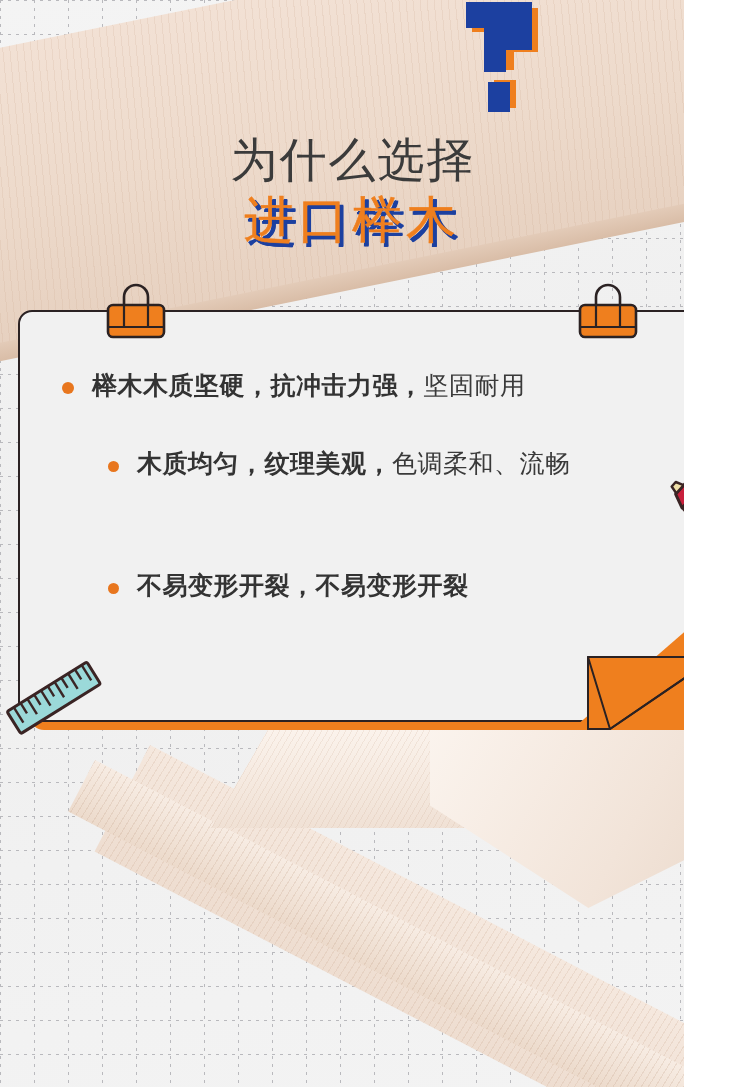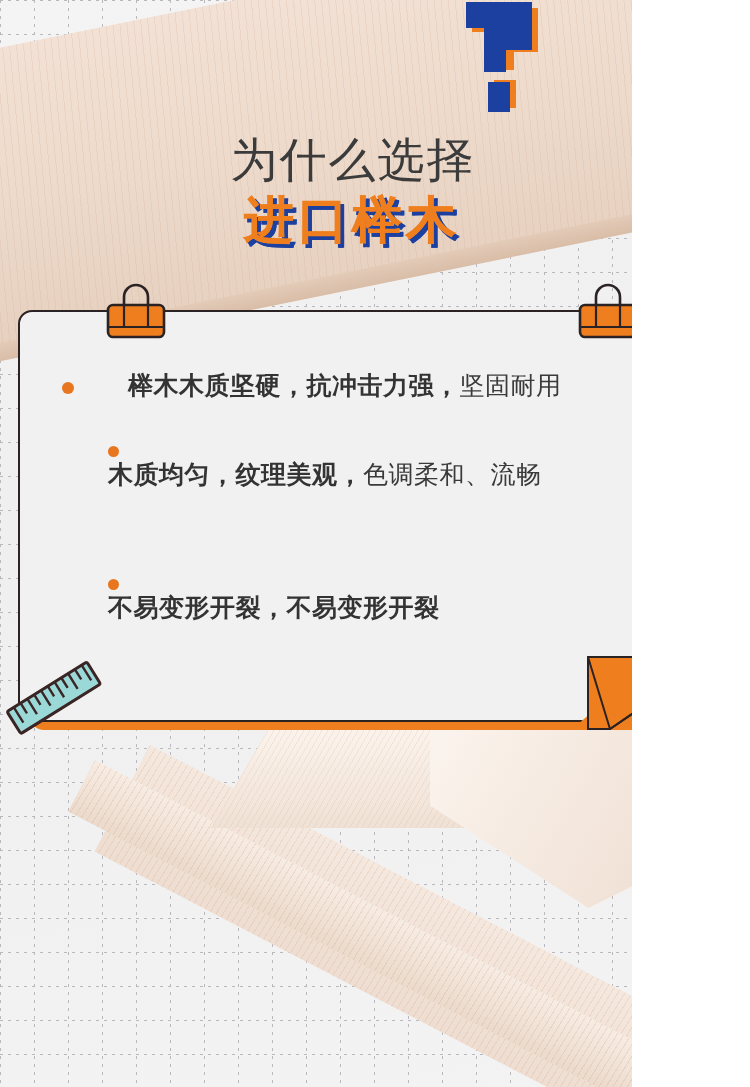--- a/index.html
+++ b/index.html
@@ -2,21 +2,21 @@
 <html><head>
 <meta charset="utf-8">
 <style>
   html, body {
     margin: 0;
     padding: 0;
     background: #ffffff;
   }
   .poster {
     position: relative;
-    width: 632px;
+    width: 684px;
     height: 1087px;
     overflow: hidden;
     font-family: "Liberation Sans", "DejaVu Sans", sans-serif;
     background: #f2f2f2;
   }
 
   
   .bg-base {
     position: absolute;
     inset: 0;
@@ -140,21 +140,21 @@
     font-weight: 400;
     color: #3b3b3b;
     letter-spacing: 2px;
     line-height: 56px;
     margin-left: -44px;
   }
   .title-line2 {
     position: relative;
     display: inline-block;
     font-size: 50px;
-    font-weight: 700;
+    font-weight: 400;
     color: #ef7f1e;
     letter-spacing: 4px;
     line-height: 60px;
     margin-top: 2px;
     margin-left: -46px;
     text-shadow:
        4px 4px 0 #1c40a0,
        3px 4px 0 #1c40a0,
        4px 3px 0 #1c40a0;
     -webkit-text-stroke: 0.5px #ef7f1e;
@@ -212,22 +212,22 @@
     z-index: 10;
     box-sizing: border-box;
     padding: 58px 30px 0 32px;
   }
 
   .bullet-row {
     display: flex;
     align-items: baseline;
     margin-bottom: 0;
   }
-  .bullet-row.lvl1 { padding-left: 12px; margin-top: 0; gap: 36px; }
-  .bullet-row.lvl2 { padding-left: 58px; flex-direction: column; }
+  .bullet-row.lvl1 { padding-left: 12px; margin-top: 0; }
+  .bullet-row.lvl2 { padding-left: 58px; }
 
   .dot {
     flex: 0 0 auto;
     border-radius: 50%;
     background: #e8761e;
   }
   .lvl1 .dot { width: 12px; height: 12px; margin-right: 18px; }
   .lvl2 .dot { width: 11px; height: 11px; margin-right: 18px; }
 
   .btext {

